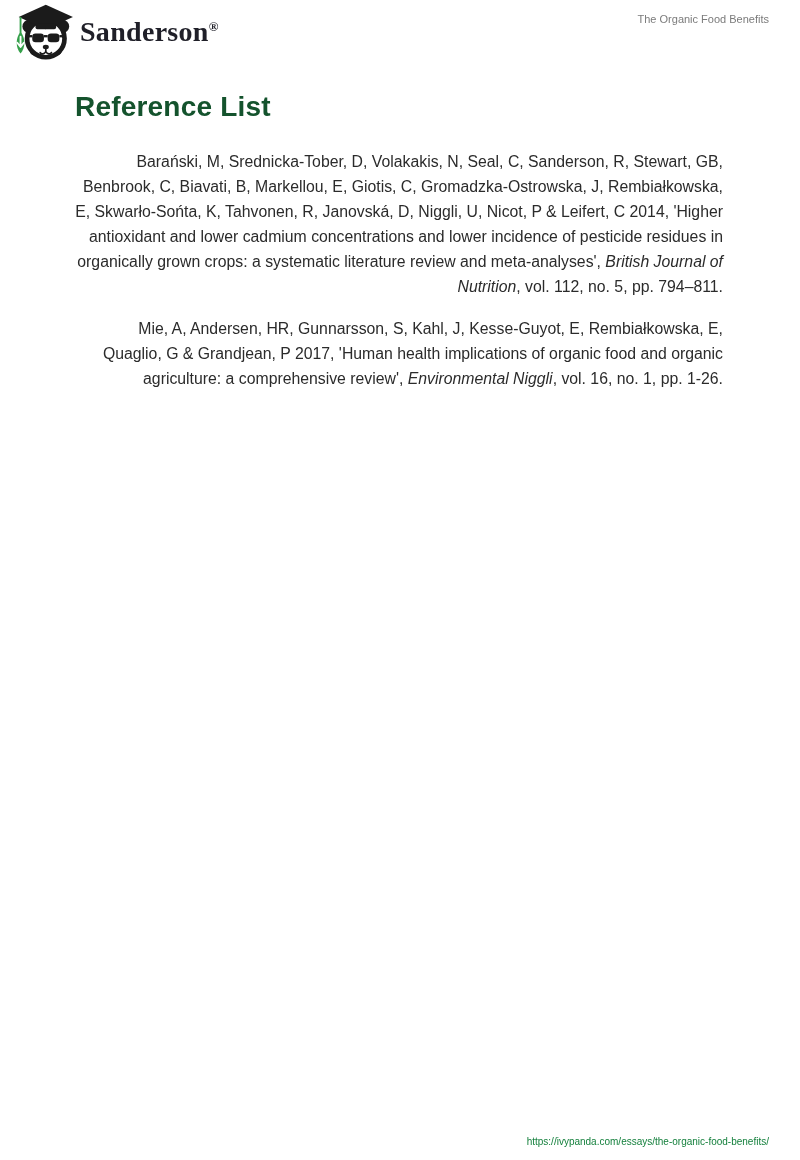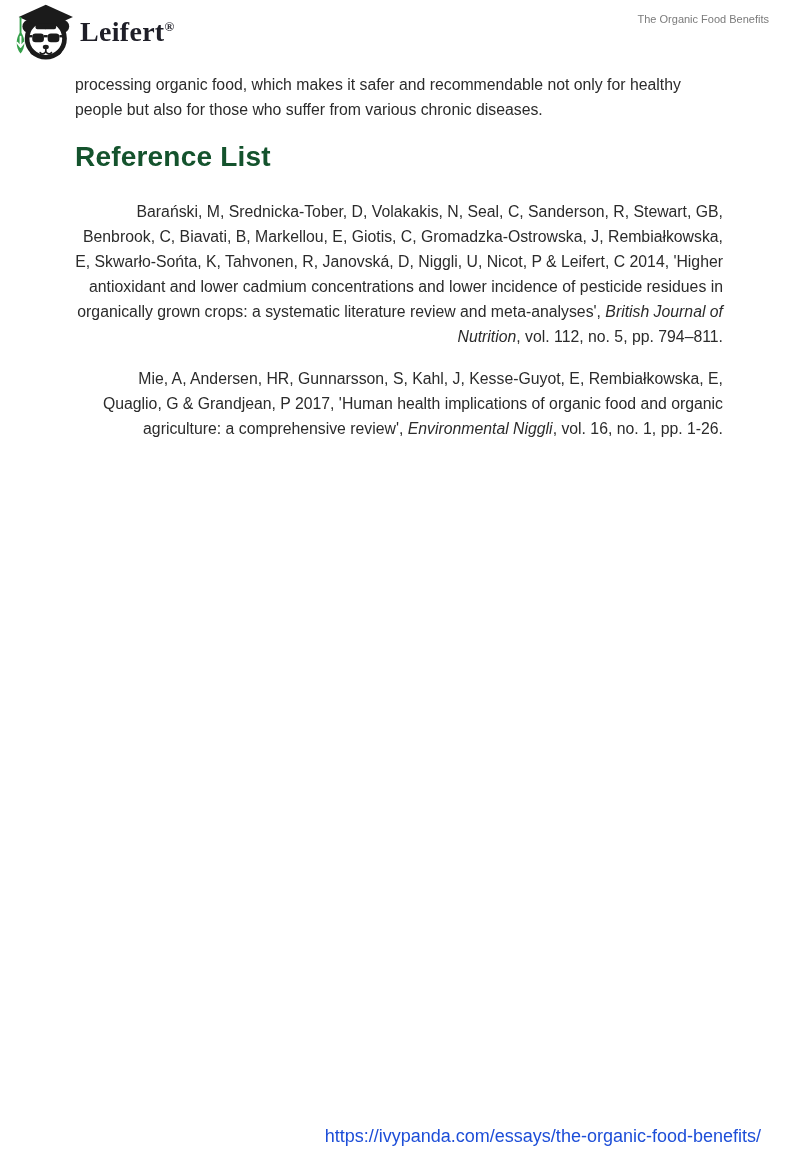--- a/index.html
+++ b/index.html
@@ -40,22 +40,22 @@
   .content p { margin: 0; }
   .intro { margin: 0; }
   .ref-heading {
     font-size: 28px; line-height: 33px; font-weight: 700;
     color: #14532d; margin: 18px 0 26px 0; letter-spacing: 0.2px;
   }
   .ref { text-indent: 28px; margin: 0 0 17px 0 !important; text-align: right; }
   .ref em { font-style: italic; }
   
   .footer-url {
-    position: absolute; right: 39px; bottom: 13px;
-    font-size: 18px; color: #1d4ed8;
+    position: absolute; right: 31px; bottom: 13px;
+    font-size: 10px; color: #15803d;
   }
 </style>
 </head>
 <body>
 
 <div class="page">
 
   <div class="header">
     <div class="logo-wrap">
       <svg class="logo-svg" viewBox="0 0 64 62" aria-hidden="true">
@@ -77,27 +77,26 @@
         <line x1="33" y1="35.5" x2="37" y2="35.5" stroke="#1b1b1b" stroke-width="2.5"></line>
         <line x1="16.5" y1="35.5" x2="20.5" y2="35.5" stroke="#1b1b1b" stroke-width="2.5"></line>
         <line x1="49.5" y1="35.5" x2="53.5" y2="35.5" stroke="#1b1b1b" stroke-width="2.5"></line>
 
         <ellipse cx="35" cy="47" rx="3.2" ry="2.4" fill="#1b1b1b"></ellipse>
         <path d="M35,49 L35,52 M35,52 C33.5,54.8 30,55 29,53 M35,52 C36.5,54.8 40,55 41,53" stroke="#1b1b1b" stroke-width="1.8" fill="none" stroke-linecap="round"></path>
 
         <path d="M18.5,49 C17,52 19,55.5 22,56 C21,53.5 20.5,51 20.5,49.5 Z" fill="#1b1b1b"></path>
         <path d="M51.5,49 C53,52 51,55.5 48,56 C49,53.5 49.5,51 49.5,49.5 Z" fill="#1b1b1b"></path>
       </svg>
-      <div class="brand"><span>Leifert</span><span class="tm">®</span></div>
+      <div class="brand"><span>Sanderson</span><span class="tm">®</span></div>
     </div>
     <div class="page-title">The Organic Food Benefits</div>
   </div>
 
   <div class="content">
-    <p class="intro">processing organic food, which makes it safer and recommendable not only for healthy people but also for those who suffer from various chronic diseases.</p>
     <h1 class="ref-heading">Reference List</h1>
     <div>
         <p class="ref"><span>Barański, M, Srednicka-Tober, D, Volakakis, N, Seal, C, Sanderson, R, Stewart, GB, Benbrook, C, Biavati, B, Markellou, E, Giotis, C, Gromadzka-Ostrowska, J, Rembiałkowska, E, Skwarło-Sońta, K, Tahvonen, R, Janovská, D, Niggli, U, Nicot, P &amp; Leifert, C 2014, 'Higher antioxidant and lower cadmium concentrations and lower incidence of pesticide residues in organically grown crops: a systematic literature review and meta-analyses', </span><em>British Journal of Nutrition</em><span>, vol. 112, no. 5, pp. 794–811.</span></p>
         <p class="ref"><span>Mie, A, Andersen, HR, Gunnarsson, S, Kahl, J, Kesse-Guyot, E, Rembiałkowska, E, Quaglio, G &amp; Grandjean, P 2017, 'Human health implications of organic food and organic agriculture: a comprehensive review', </span><em>Environmental Niggli</em><span>, vol. 16, no. 1, pp. 1-26.</span></p>
       </div>
   </div>
 
   <div class="footer-url">https://ivypanda.com/essays/the-organic-food-benefits/</div>
 
 </div>

